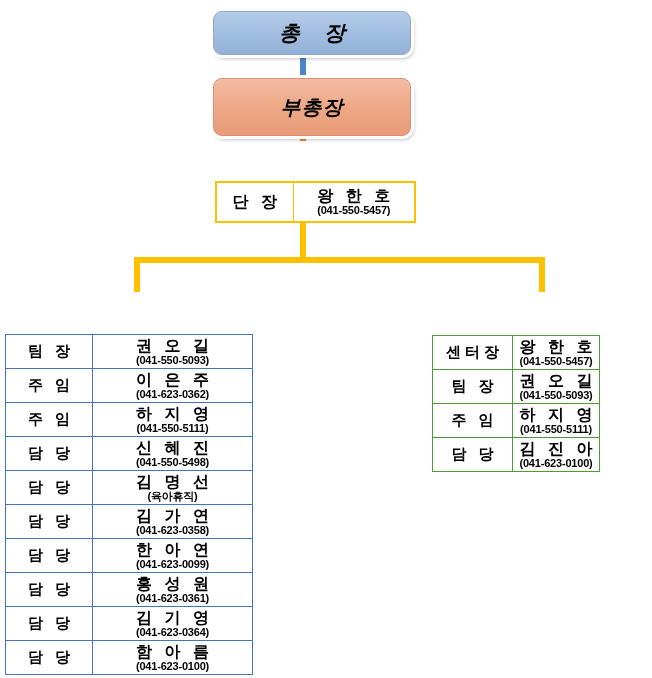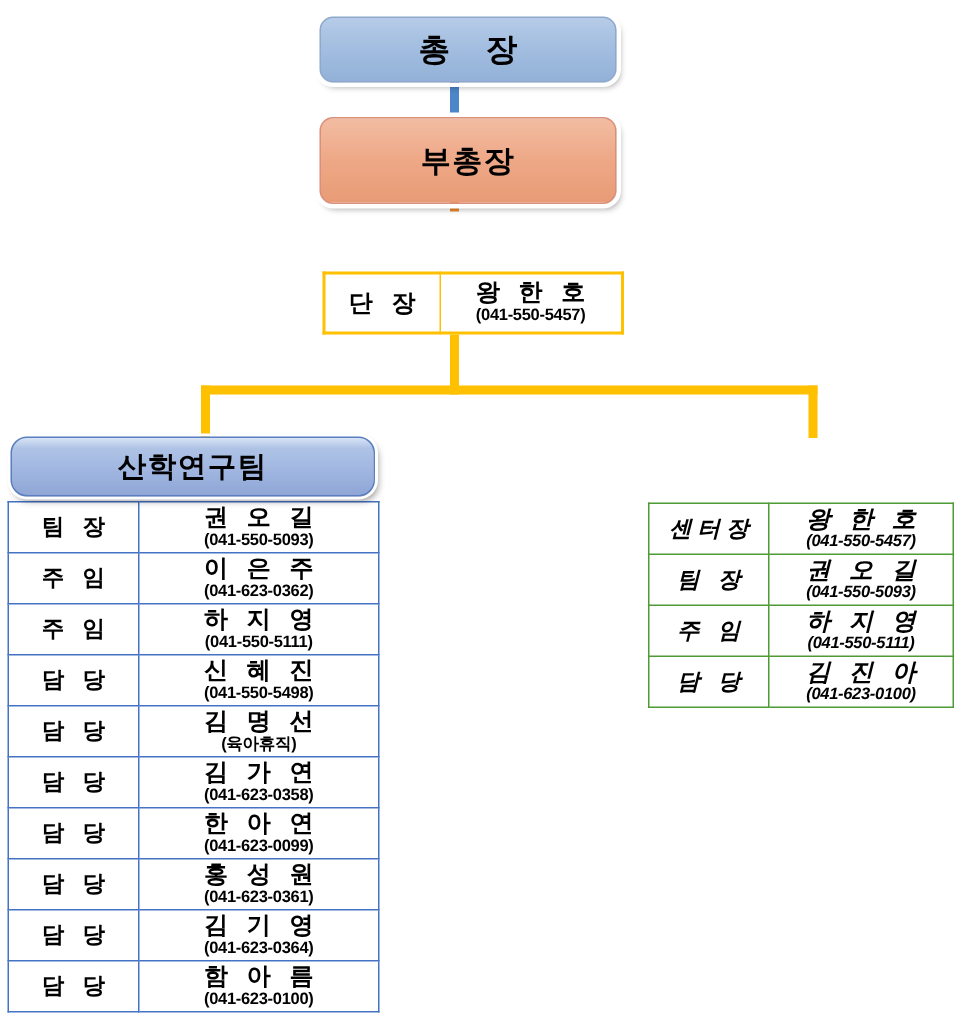--- a/index.html
+++ b/index.html
@@ -33,20 +33,21 @@
     position: absolute;
     box-sizing: border-box;
     border-radius: 9px;
     display: flex;
     align-items: center;
     justify-content: center;
     text-align: center;
     color: #000000;
     font-weight: bold;
     z-index: 3;
+    font-style: italic;
   }
 
   .pill-chancellor {
     background: linear-gradient(180deg, #B6CCE8 0%, #A3BEE0 45%, #93B1D8 100%);
     border: 1px solid #8FA9CC;
     box-shadow: 0 0 0 3px #ffffff, 2px 3px 4px rgba(0,0,0,0.35);
     font-size: 21px;
     letter-spacing: 9px;
     text-indent: 9px;
   }
@@ -154,21 +155,20 @@
       <tr>
         <td class="role" style="width:77px; height:40px;">단 장</td>
         <td class="person">
           <div class="pname">왕 한 호</div>
           <div class="pphone">(041-550-5457)</div>
         </td>
       </tr>
     </tbody>
   </table>
 
-  <div class="pill pill-team-blue" style="left:7px; top:291px; width:243px; height:40px;">산학연구팀</div>
 
   <table class="roster roster-blue" style="left:5px; top:334px; width:248px;">
     <tbody>
       <tr>
         <td class="role" style="width:87px; height:34px;">팀 장</td>
         <td class="person">
           <div class="pname">권 오 길</div>
           <div class="pphone">(041-550-5093)</div>
         </td>
       </tr>
@@ -232,21 +232,21 @@
         <td class="role" style="height:34px;">담 당</td>
         <td class="person">
           <div class="pname">함 아 름</div>
           <div class="pphone">(041-623-0100)</div>
         </td>
       </tr>
     </tbody>
   </table>
 
 
-  <table class="roster roster-green" style="left:432px; top:335px; width:204px;font-style:italic;">
+  <table class="roster roster-green" style="left:432px; top:335px; width:168px;">
     <tbody>
       <tr>
         <td class="role" style="width:80px; height:34px;">센터장</td>
         <td class="person">
           <div class="pname">왕 한 호</div>
           <div class="pphone">(041-550-5457)</div>
         </td>
       </tr>
       <tr>
         <td class="role" style="height:34px;">팀 장</td>

